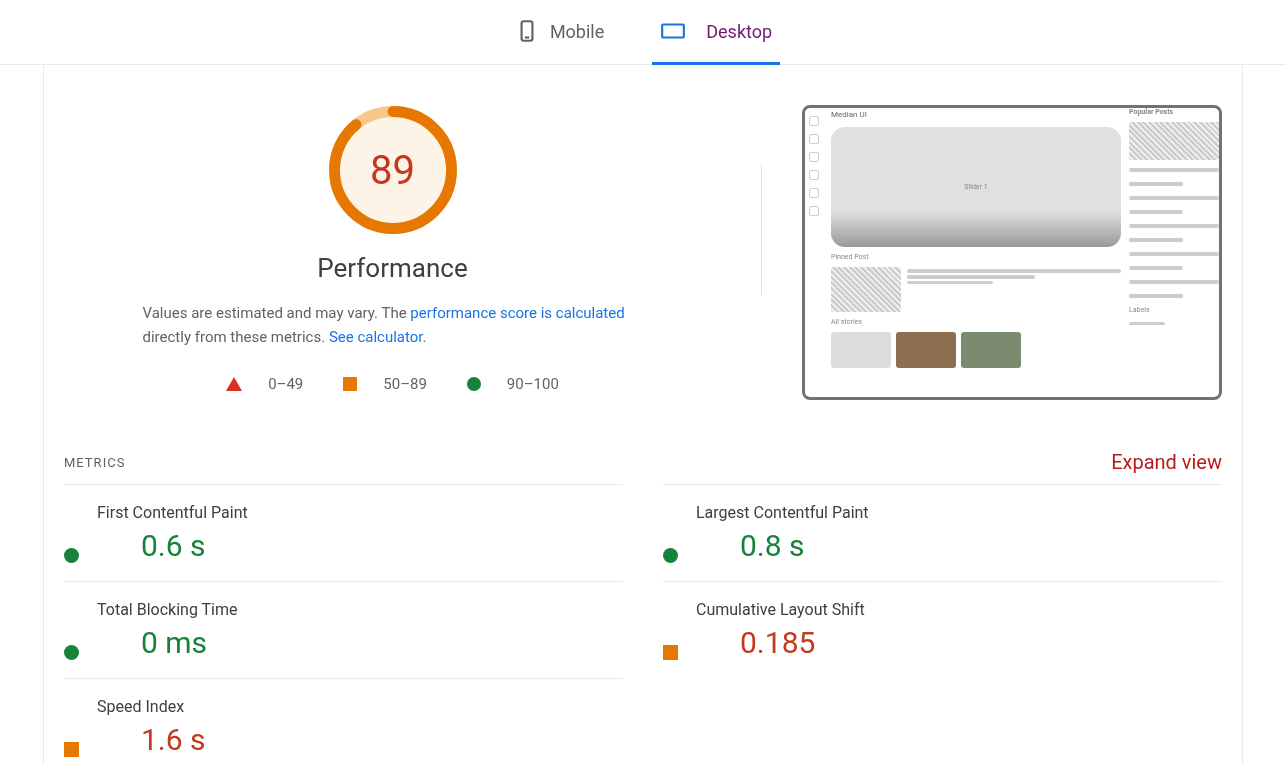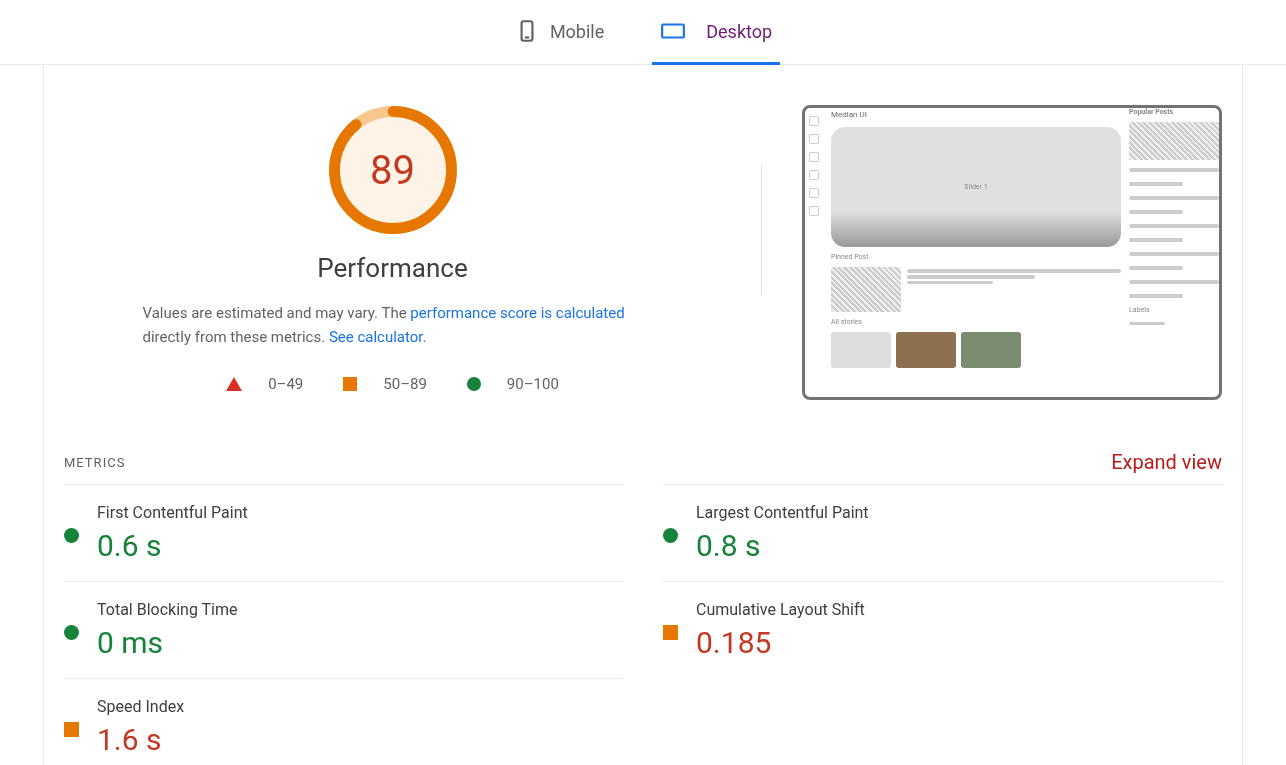--- a/index.html
+++ b/index.html
@@ -175,38 +175,39 @@
     .metrics-grid {
       display: grid;
       grid-template-columns: 1fr 1fr;
       column-gap: 40px;
     }
     .metric {
       border-top: 1px solid #e8eaed;
       padding: 18px 0;
       display: flex;
       gap: 18px;
-      align-items: center;
+      align-items: flex-end;
     }
     .metric-indicator {
       width: 15px; height: 15px;
       margin-top: 4px;
       flex-shrink: 0;
     }
     .metric-indicator.good { border-radius: 50%; background: #178239; }
     .metric-indicator.avg { background: #e67700; }
     .metric-body { flex: 1; }
     .metric-name {
       font-size: 16px;
       color: #3c4043;
       margin-bottom: 6px;
     }
     .metric-value {
       font-size: 30px;
       font-weight: 400;
+      margin-left: 44px;
     }
     .metric-value.good { color: #178239; }
     .metric-value.avg { color: #c3391f; }
   </style>
 </head>
 <body>
 
 <div class="tabs">
   <div class="tab">
     <svg viewBox="0 0 24 24" fill="none" stroke="#5f6368" stroke-width="2">

